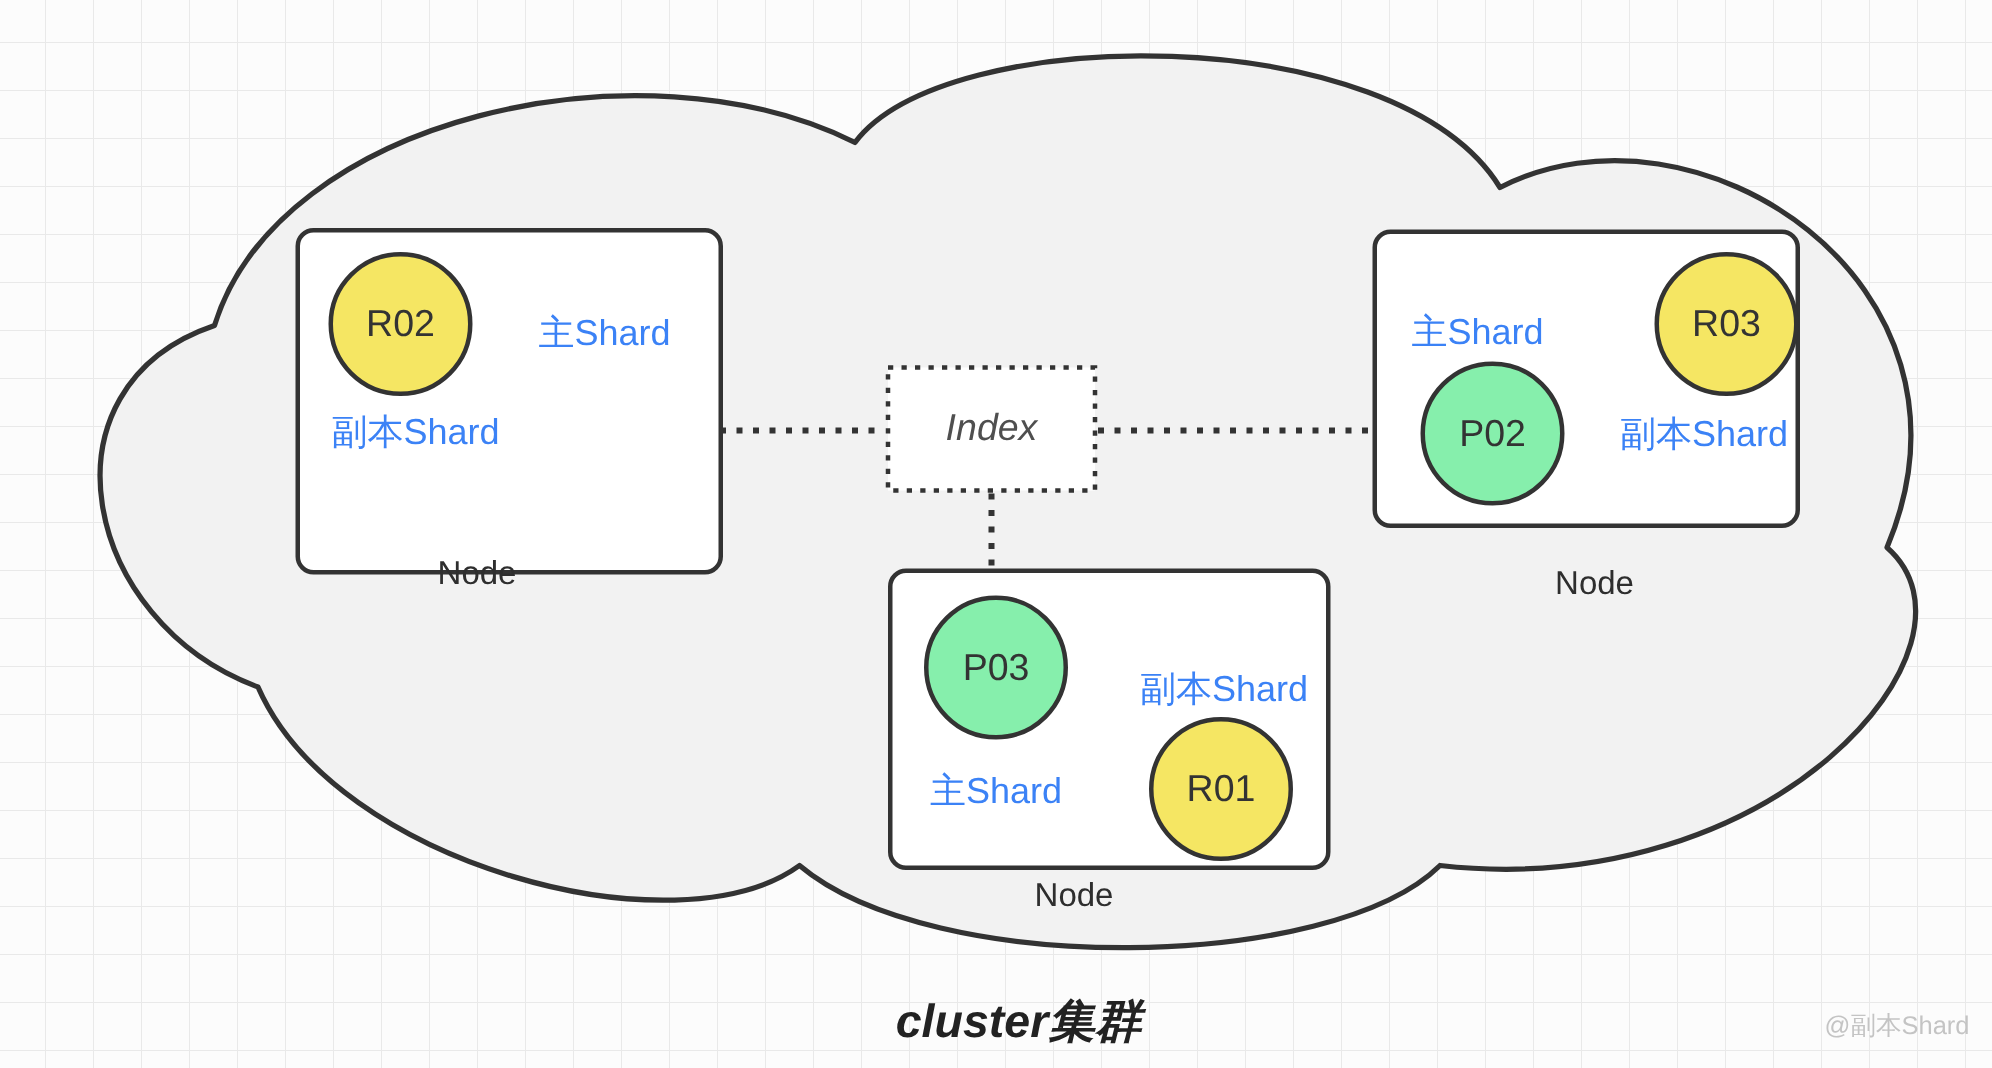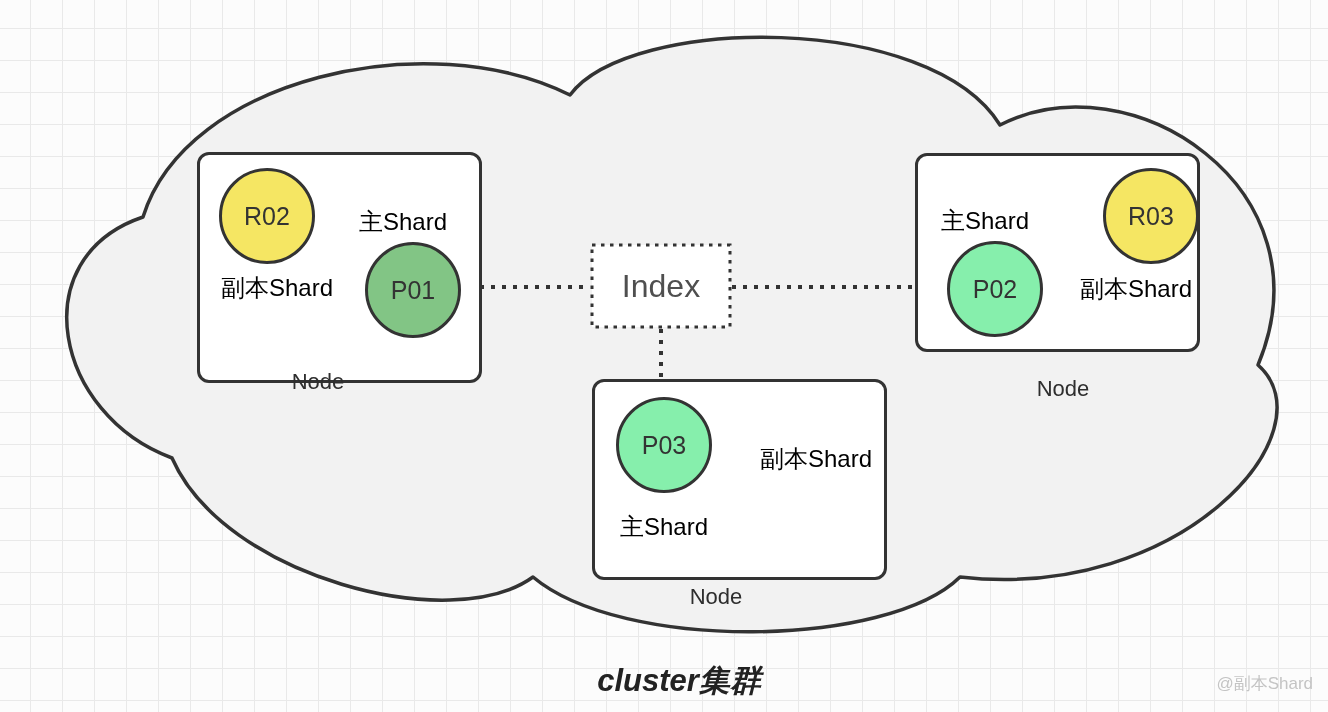--- a/index.html
+++ b/index.html
@@ -27,31 +27,31 @@
   .node-box-bottom { left:592px; top:379px; width:295px; height:201px; }
 
   .shard-circle {
     position:absolute; width:96px; height:96px; border-radius:50%;
     border:3px solid #333333; display:flex; align-items:center; justify-content:center;
     font-size:25px; color:#333333; background:#EEEEEE;
   }
 
   .shard-label {
     position:absolute; transform:translate(-50%,-50%);
-    font-size:24px; color:#000000; white-space:nowrap;
+    font-size:24px; color:#3b82f6; white-space:nowrap;
   }
 
   .node-caption {
     position:absolute; transform:translate(-50%,-50%);
     font-size:22px; color:#2E2E2E; white-space:nowrap;
   }
 
   .index-label {
     position:absolute; left:661px; top:286px; transform:translate(-50%,-50%);
-    font-size:32px; color:#4F4F4F; white-space:nowrap;
+    font-size:25px; color:#4F4F4F; white-space:nowrap;font-style:italic;
   }
 
   .diagram-title {
     position:absolute; left:679px; top:681px; transform:translate(-50%,-50%);
     font-size:31px; font-weight:700; color:#222222; white-space:nowrap;font-style:italic;
   }
 
   .watermark {
     position:absolute; right:15px; top:672px;
     font-size:17px; color:#C4C4C4; white-space:nowrap;
@@ -78,35 +78,35 @@
 
     <rect x="592" y="245" width="138" height="82" fill="#FFFFFF" stroke="#333333" stroke-width="3" stroke-dasharray="3.5 5.5"></rect>
   </svg>
 
   <div class="index-label">Index</div>
 
   <div class="node-box node-box-left">
     <div class="shard-circle" style="left: 19px; top: 13px; background: rgb(245, 230, 99);">R02</div>
     <div class="shard-label" style="left:203px; top:67px;">主Shard</div>
     <div class="shard-label" style="left:77px; top:133px;">副本Shard</div>
-    <div class="shard-circle" style="left: 165px; top: 87px; background: rgb(130, 197, 133);">P01</div>
   </div>
   <div class="node-caption" style="left:318px; top:382px;">Node</div>
 
   <div class="node-box node-box-right">
     <div class="shard-label" style="left:67px; top:65px;">主Shard</div>
     <div class="shard-circle" style="left: 185px; top: 12px; background: rgb(245, 230, 99);">R03</div>
     <div class="shard-circle" style="left: 29px; top: 85px; background: #86efac;">P02</div>
     <div class="shard-label" style="left:218px; top:133px;">副本Shard</div>
   </div>
   <div class="node-caption" style="left:1063px; top:389px;">Node</div>
 
   <div class="node-box node-box-bottom">
     <div class="shard-circle" style="left: 21px; top: 15px; background: #86efac;">P03</div>
     <div class="shard-label" style="left:221px; top:77px;">副本Shard</div>
     <div class="shard-label" style="left:69px; top:145px;">主Shard</div>
+    <div class="shard-circle" style="left: 171px; top: 96px; background: rgb(245, 230, 99);">R01</div>
   </div>
   <div class="node-caption" style="left:716px; top:597px;">Node</div>
 
   <div class="diagram-title">cluster集群</div>
   <div class="watermark">@副本Shard</div>
 
 </div>
 
 </body></html>

